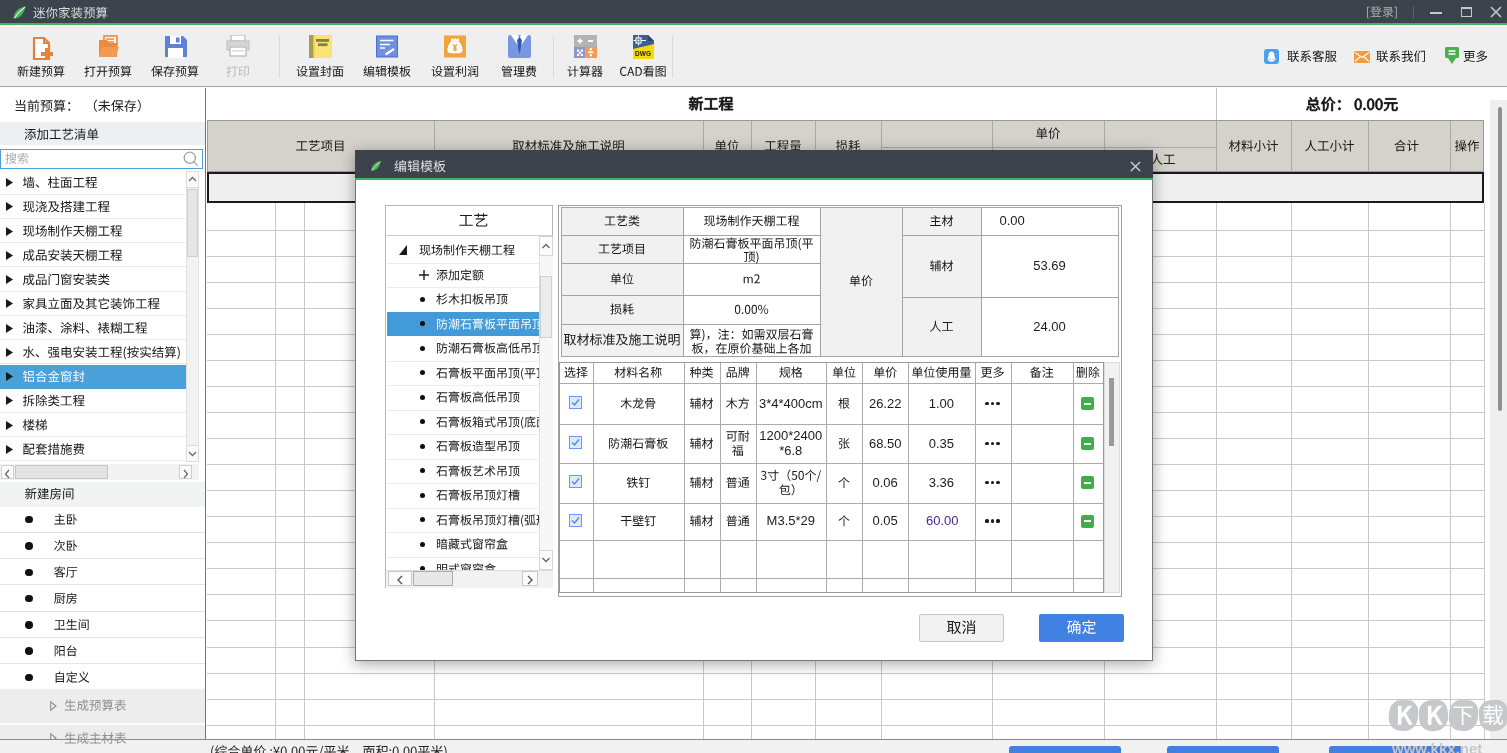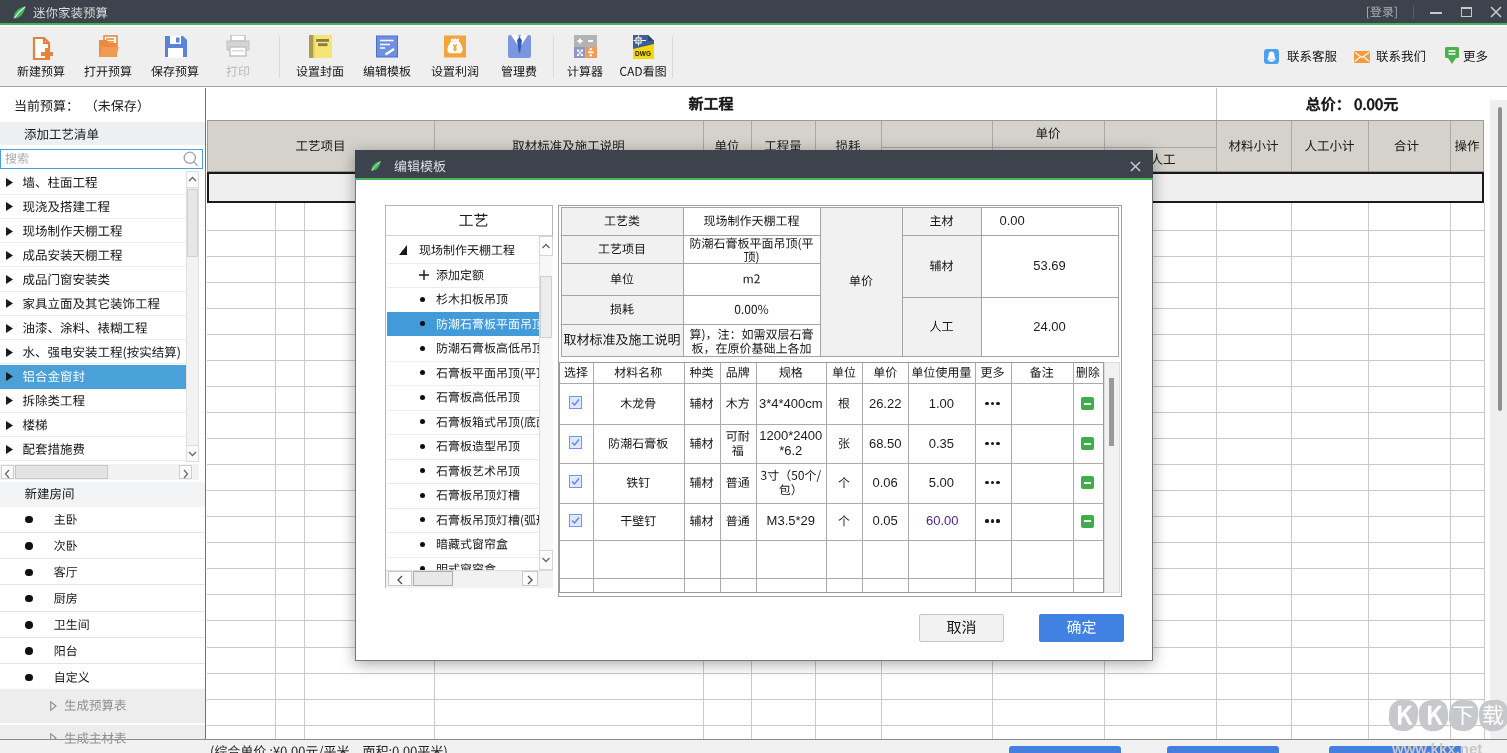--- a/index.html
+++ b/index.html
@@ -1172,36 +1172,36 @@
 <div style="position:absolute;left:996.4px;top:401.9px;width:3.2px;height:3.2px;border-radius:50%;background:#1a1a1a;"></div>
 <div style="position:absolute;left:1081.4px;top:397.0px;width:13px;height:13px;background:#3fae49;border-radius:2px;">
     <div style="position:absolute;left:3px;top:5.5px;width:7px;height:2px;background:#fff"></div>
   </div>
 <div style="position:absolute;left:568.5px;top:436.0px;width:13px;height:13px;background:#ddeafb;border:1.5px solid #6f96f2;">
     <svg width="13" height="13" viewBox="0 0 13 13" style="position:absolute;left:-1px;top:-1px">
       <path d="M3 6.5 L5.5 9 L10 3.5" stroke="#5b83e8" stroke-width="1.4" fill="none"></path>
     </svg>
   </div>
 <div style="position:absolute;left:735.8px;top:429.2px;width:110px;height:14px;font:13px 'Liberation Sans';color:#1b1b1b;text-align:center;line-height:14px;">1200*2400</div>
-<div style="position:absolute;left:735.8px;top:443.8px;width:110px;height:14px;font:13px 'Liberation Sans';color:#1b1b1b;text-align:center;line-height:14px;">*6.2</div>
+<div style="position:absolute;left:735.8px;top:443.8px;width:110px;height:14px;font:13px 'Liberation Sans';color:#1b1b1b;text-align:center;line-height:14px;">*6.8</div>
 <div style="position:absolute;left:830.2px;top:436.5px;width:110px;height:14px;font:13px 'Liberation Sans';color:#1b1b1b;text-align:center;line-height:14px;">68.50</div>
 <div style="position:absolute;left:886.4px;top:436.5px;width:110px;height:14px;font:13px 'Liberation Sans';color:#1b1b1b;text-align:center;line-height:14px;">0.35</div>
 <div style="position:absolute;left:985.4px;top:441.9px;width:3.2px;height:3.2px;border-radius:50%;background:#1a1a1a;"></div>
 <div style="position:absolute;left:990.9px;top:441.9px;width:3.2px;height:3.2px;border-radius:50%;background:#1a1a1a;"></div>
 <div style="position:absolute;left:996.4px;top:441.9px;width:3.2px;height:3.2px;border-radius:50%;background:#1a1a1a;"></div>
 <div style="position:absolute;left:1081.4px;top:437.0px;width:13px;height:13px;background:#3fae49;border-radius:2px;">
     <div style="position:absolute;left:3px;top:5.5px;width:7px;height:2px;background:#fff"></div>
   </div>
 <div style="position:absolute;left:568.5px;top:475.2px;width:13px;height:13px;background:#ddeafb;border:1.5px solid #6f96f2;">
     <svg width="13" height="13" viewBox="0 0 13 13" style="position:absolute;left:-1px;top:-1px">
       <path d="M3 6.5 L5.5 9 L10 3.5" stroke="#5b83e8" stroke-width="1.4" fill="none"></path>
     </svg>
   </div>
 <div style="position:absolute;left:830.2px;top:475.8px;width:110px;height:14px;font:13px 'Liberation Sans';color:#1b1b1b;text-align:center;line-height:14px;">0.06</div>
-<div style="position:absolute;left:886.4px;top:475.8px;width:110px;height:14px;font:13px 'Liberation Sans';color:#1b1b1b;text-align:center;line-height:14px;">5.00</div>
+<div style="position:absolute;left:886.4px;top:475.8px;width:110px;height:14px;font:13px 'Liberation Sans';color:#1b1b1b;text-align:center;line-height:14px;">3.36</div>
 <div style="position:absolute;left:985.4px;top:481.1px;width:3.2px;height:3.2px;border-radius:50%;background:#1a1a1a;"></div>
 <div style="position:absolute;left:990.9px;top:481.1px;width:3.2px;height:3.2px;border-radius:50%;background:#1a1a1a;"></div>
 <div style="position:absolute;left:996.4px;top:481.1px;width:3.2px;height:3.2px;border-radius:50%;background:#1a1a1a;"></div>
 <div style="position:absolute;left:1081.4px;top:476.2px;width:13px;height:13px;background:#3fae49;border-radius:2px;">
     <div style="position:absolute;left:3px;top:5.5px;width:7px;height:2px;background:#fff"></div>
   </div>
 <div style="position:absolute;left:568.5px;top:513.5px;width:13px;height:13px;background:#ddeafb;border:1.5px solid #6f96f2;">
     <svg width="13" height="13" viewBox="0 0 13 13" style="position:absolute;left:-1px;top:-1px">
       <path d="M3 6.5 L5.5 9 L10 3.5" stroke="#5b83e8" stroke-width="1.4" fill="none"></path>
     </svg>

